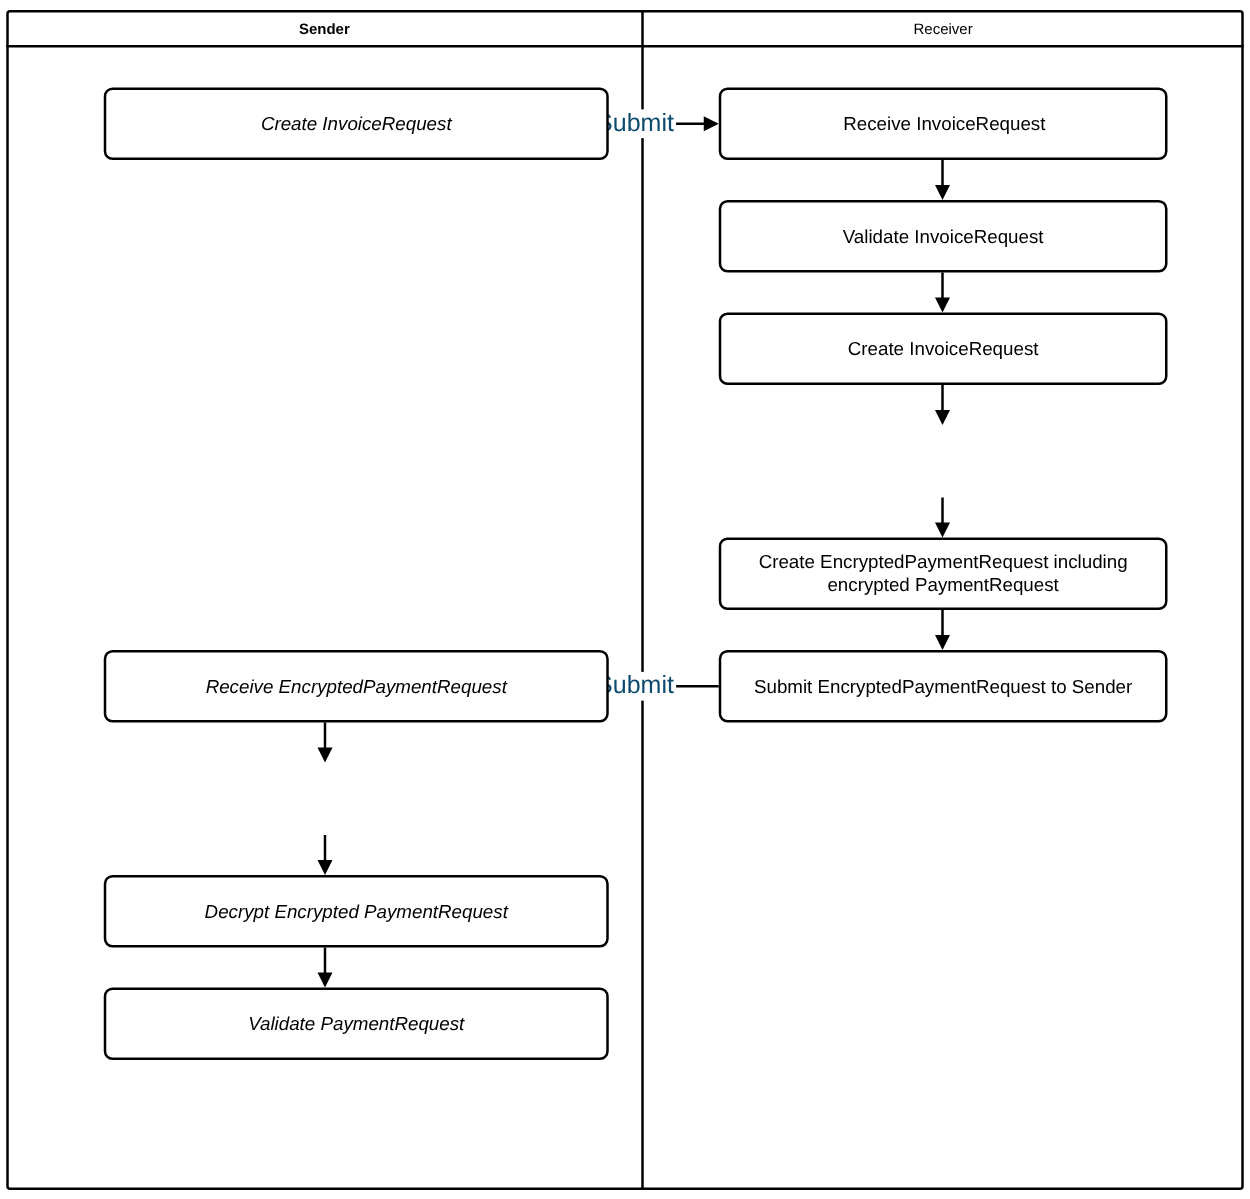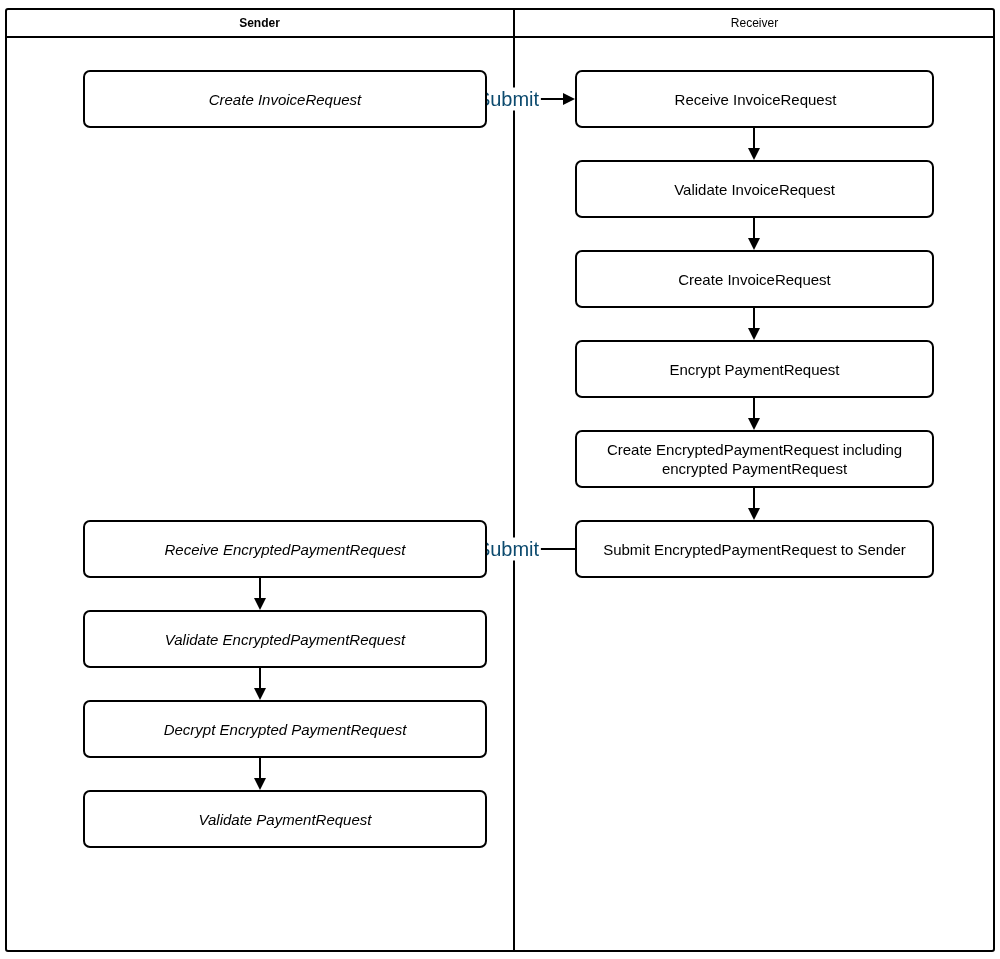--- a/index.html
+++ b/index.html
@@ -179,28 +179,26 @@
 
   <div class="frame"></div>
   <div class="header-sep"></div>
   <div class="lane-divider"></div>
 
   <div class="lane-title sender">Sender</div>
   <div class="lane-title receiver">Receiver</div>
 
   <div class="node lane-s s0">Create InvoiceRequest</div>
   <div class="node lane-s s1">Receive EncryptedPaymentRequest</div>
-  <div class="node lane-s s2">Validate EncryptedPaymentRequest</div>
   <div class="node lane-s s3">Decrypt Encrypted PaymentRequest</div>
   <div class="node lane-s s4">Validate PaymentRequest</div>
 
   <div class="node lane-r r0">Receive InvoiceRequest</div>
   <div class="node lane-r r1">Validate InvoiceRequest</div>
   <div class="node lane-r r2">Create InvoiceRequest</div>
-  <div class="node lane-r r3">Encrypt PaymentRequest</div>
   <div class="node lane-r r4">Create EncryptedPaymentRequest including encrypted PaymentRequest</div>
   <div class="node lane-r r5">Submit EncryptedPaymentRequest to Sender</div>
 
   <div class="varrow vx-r vr0">
     <div class="line"></div>
     <div class="head"></div>
   </div>
   <div class="varrow vx-r vr1">
     <div class="line"></div>
     <div class="head"></div>

